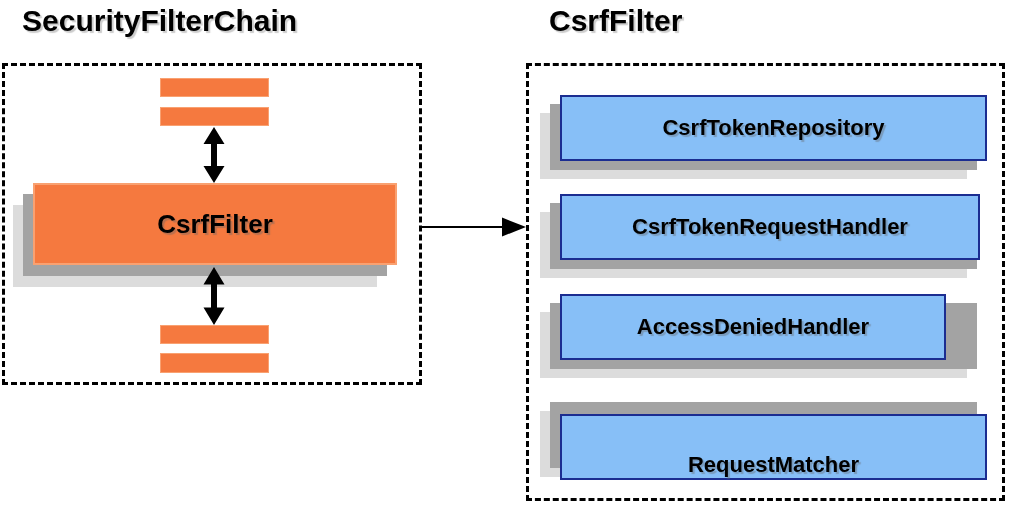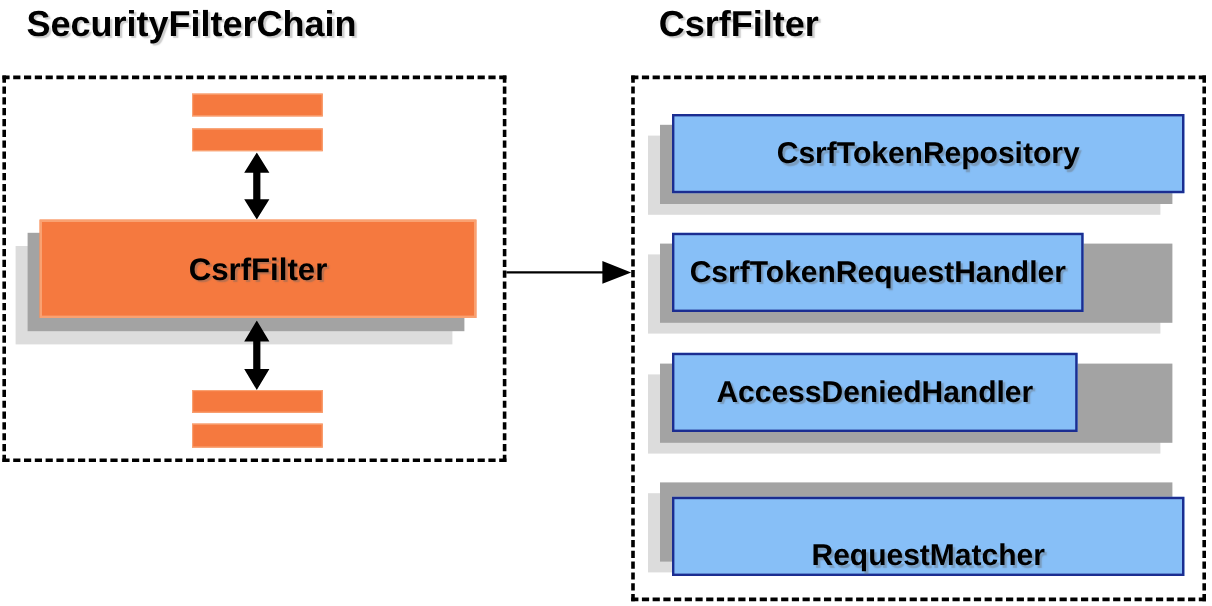--- a/index.html
+++ b/index.html
@@ -32,21 +32,21 @@
     font-weight:bold;text-shadow:2px 2px 1px rgba(100,100,100,.4);
   }
   .orange-node{
     background:var(--orange-fill);
     border:2px solid var(--orange-border);
     font-size:26px;
   }
   .blue-node{
     background:var(--blue-fill);
     border:2px solid var(--blue-border);
-    font-size:25px;
+    font-size:22px;
   }
   svg{display:block;}
 </style>
 </head>
 <body>
 
 <div class="stage">
 
   <div class="abs title" style="left:10px;top:4px;">SecurityFilterChain</div>
   <div class="abs title" style="left:537px;top:4px;">CsrfFilter</div>
@@ -81,27 +81,27 @@
   <div class="abs dashed" style="left:526px;top:63px;width:479px;height:438px;"></div>
 
   <div class="abs shadow-light" style="left:540px;top:113px;width:427px;height:66px;"></div>
   <div class="abs shadow-gray" style="left:550px;top:104px;width:427px;height:66px;"></div>
   <div class="abs node blue-node" style="left:560px;top:95px;width:427px;height:66px;">
     <span>CsrfTokenRepository</span>
   </div>
 
   <div class="abs shadow-light" style="left:540px;top:212px;width:427px;height:66px;"></div>
   <div class="abs shadow-gray" style="left:550px;top:203px;width:427px;height:66px;"></div>
-  <div class="abs node blue-node" style="left:560px;top:194px;width:343px;height:66px;">
+  <div class="abs node blue-node" style="left:560px;top:194px;width:420px;height:66px;">
     <span>CsrfTokenRequestHandler</span>
   </div>
 
   <div class="abs shadow-light" style="left:540px;top:312px;width:427px;height:66px;"></div>
   <div class="abs shadow-gray" style="left:550px;top:303px;width:427px;height:66px;"></div>
-  <div class="abs node blue-node" style="left:560px;top:294px;width:338px;height:66px;">
+  <div class="abs node blue-node" style="left:560px;top:294px;width:386px;height:66px;">
     <span>AccessDeniedHandler</span>
   </div>
 
   <div class="abs shadow-light" style="left:540px;top:411px;width:427px;height:66px;"></div>
   <div class="abs shadow-gray" style="left:550px;top:402px;width:427px;height:66px;"></div>
   <div class="abs node blue-node" style="left:560px;top:414px;width:427px;height:66px;align-items:flex-end;">
     <span>RequestMatcher</span>
   </div>
 
 </div>

